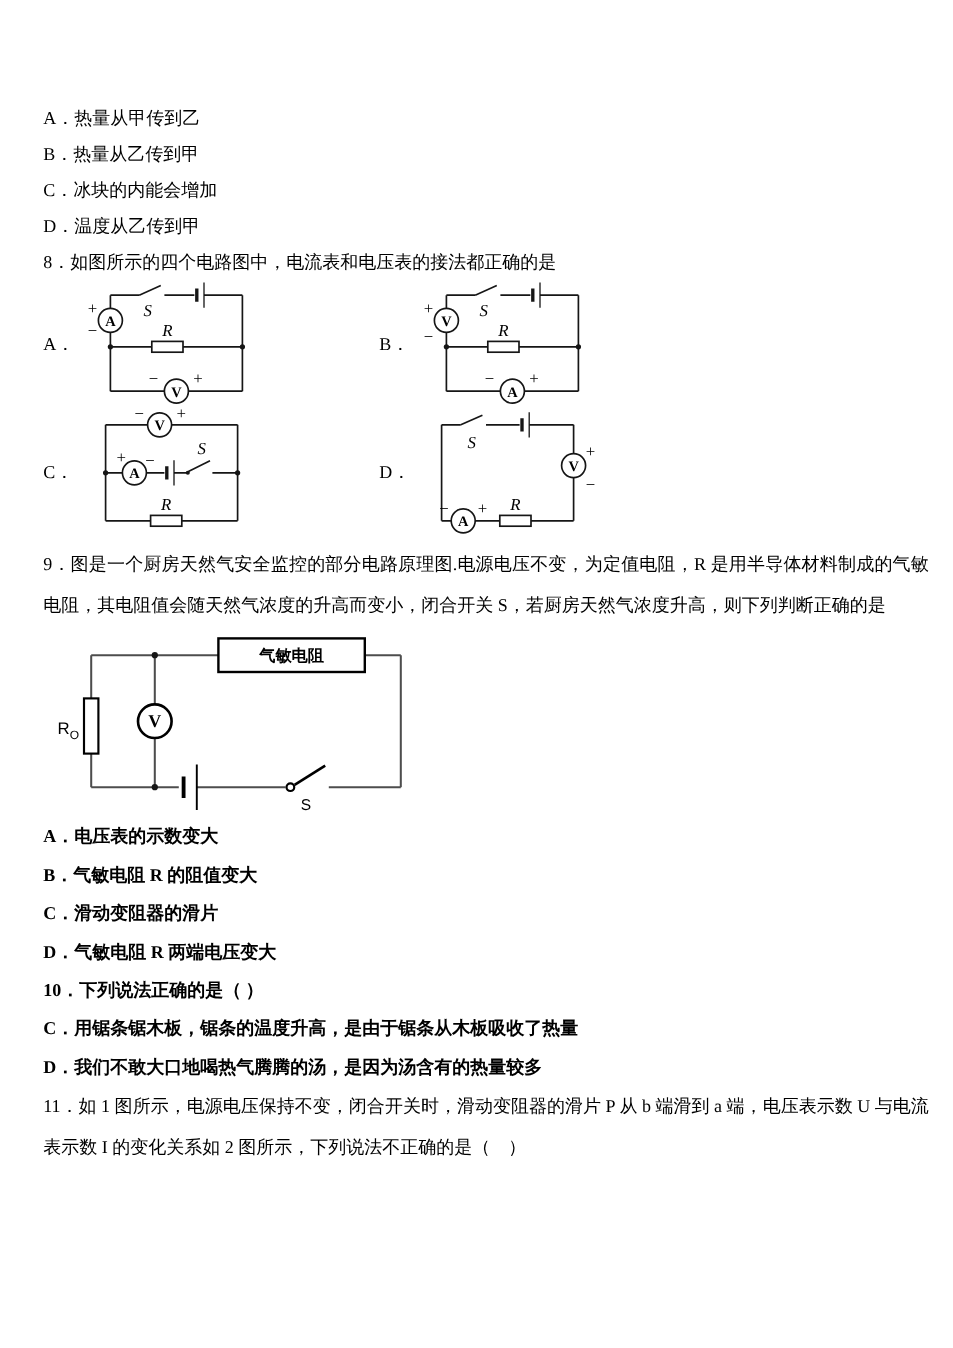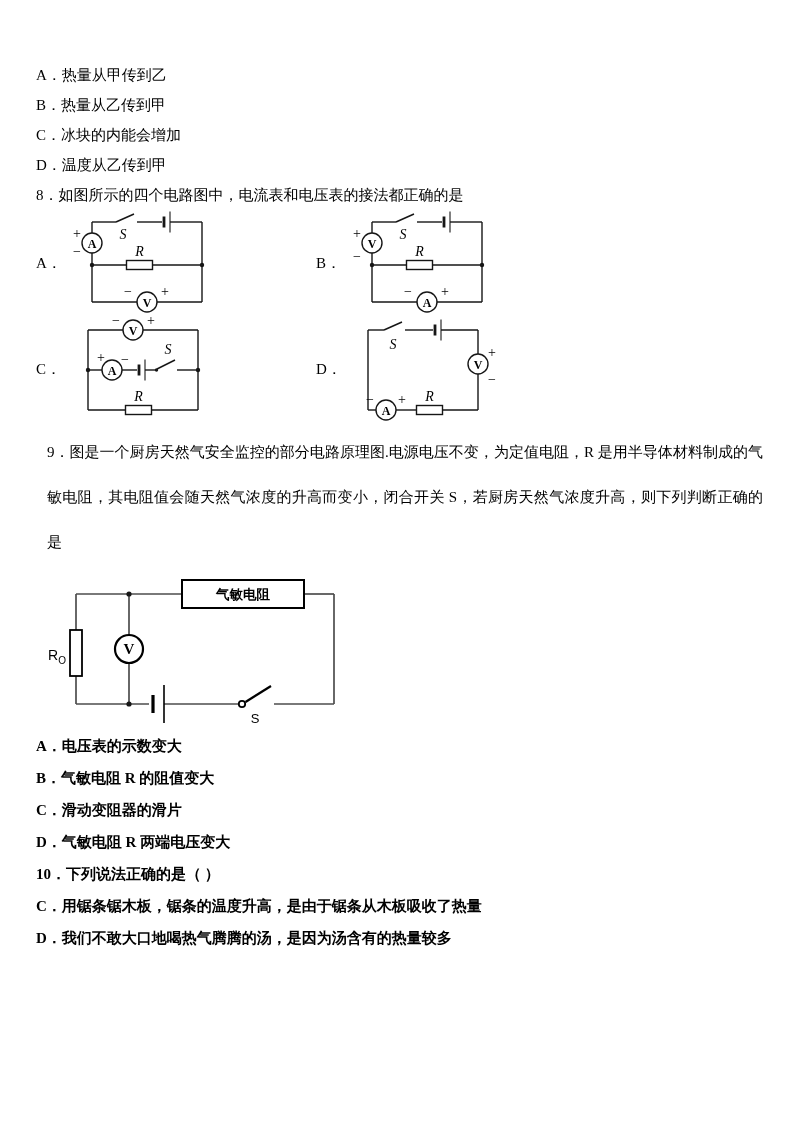--- a/index.html
+++ b/index.html
@@ -1,24 +1,24 @@
 <!DOCTYPE html>
 <html><head>
 <meta charset="utf-8">
 <style>
   html,body{margin:0;padding:0;}
   body{
     width:794px;height:1123px;background:#ffffff;color:#000;
     font-family:"Liberation Serif","DejaVu Serif",serif;
     font-size:15px;
   }
-  .page{width:794px;height:1123px;box-sizing:border-box;padding:60px 20px 0 36px;overflow:hidden;}
+  .page{width:794px;height:1123px;box-sizing:border-box;padding:84px 20px 0 36px;overflow:hidden;}
   .opt30{line-height:30px;white-space:nowrap;}
   .opt32{line-height:32px;white-space:nowrap;font-weight:bold;}
-  .para{line-height:45px;text-align:justify;margin:11px;}
+  .para{line-height:34px;text-align:justify;margin:0;}
   .q9para{margin-top:8px;}
   .circuit-row{display:flex;align-items:center;height:106px;}
   .circuit-cell{display:flex;align-items:center;}
   .cell-left{width:280px;}
   .ckt-label{display:inline-block;width:28px;flex:0 0 28px;}
   svg{display:block;}
   svg .wire{stroke:#161616;stroke-width:1.4;fill:none;}
   svg .comp{stroke:#161616;stroke-width:1.4;fill:#ffffff;}
   svg .dot{fill:#161616;stroke:none;}
   svg text{fill:#000;}
@@ -213,14 +213,15 @@
     <div class="opt32">A．电压表的示数变大</div>
     <div class="opt32">B．气敏电阻 R 的阻值变大</div>
     <div class="opt32">C．滑动变阻器的滑片</div>
     <div class="opt32">D．气敏电阻 R 两端电压变大</div>
   </div>
 
   <div class="opt32">10．下列说法正确的是（ ）</div>
   <div class="opt32">C．用锯条锯木板，锯条的温度升高，是由于锯条从木板吸收了热量</div>
   <div class="opt32">D．我们不敢大口地喝热气腾腾的汤，是因为汤含有的热量较多</div>
 
+  <p class="para">11．如 1 图所示，电源电压保持不变，闭合开关时，滑动变阻器的滑片 P 从 b 端滑到 a 端，电压表示数 U 与电流表示数 I 的变化关系如 2 图所示，下列说法不正确的是（　）</p>
 
 </div>
 
 </body></html>

